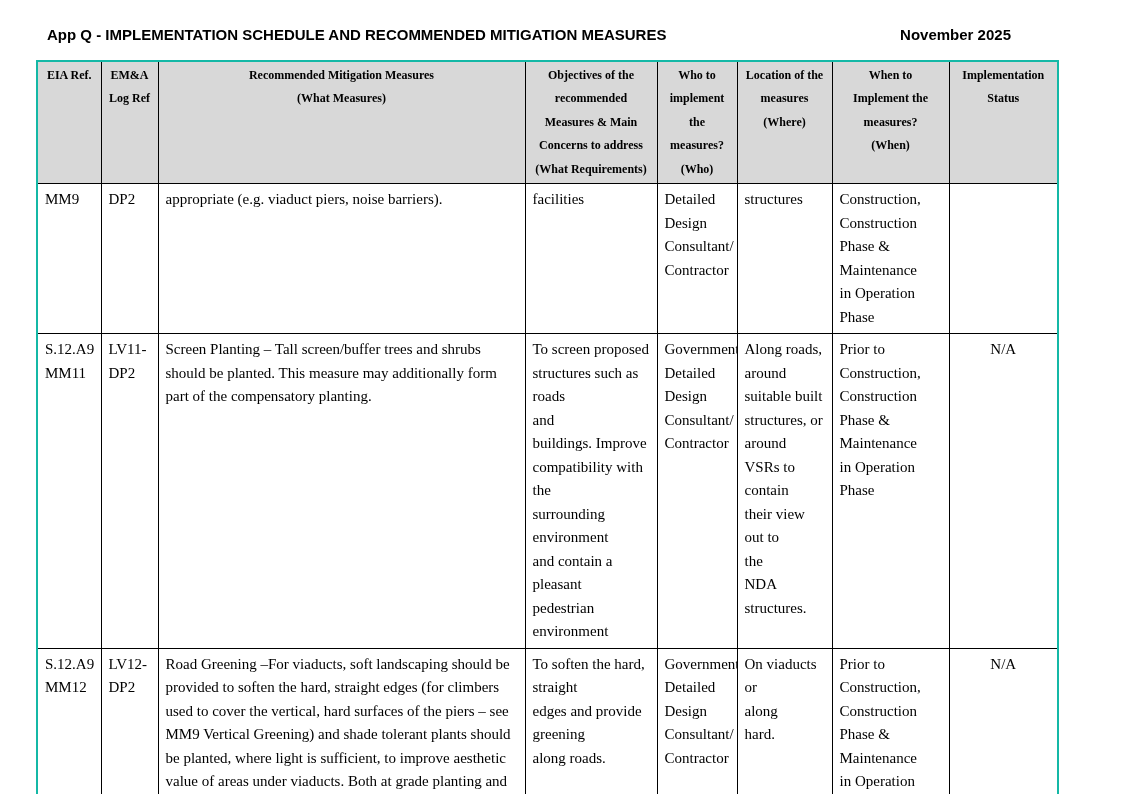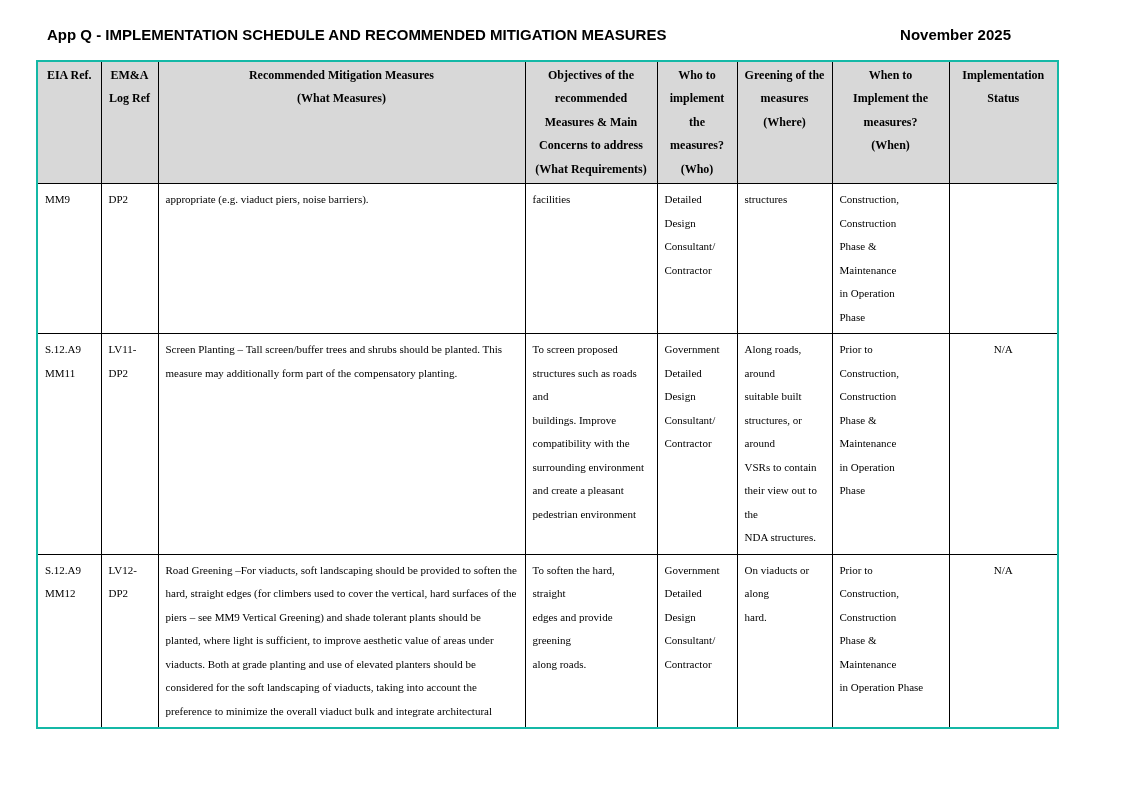--- a/index.html
+++ b/index.html
@@ -46,21 +46,21 @@
   }
   th {
     background: #d8d8d8;
     font-weight: bold;
     font-size: 12px;
     text-align: center;
     line-height: 23.4px;
     padding: 2px 4px;
   }
   td {
-    font-size: 11px;
+    font-size: 15px;
     line-height: 23.5px;
     padding: 4px 7px;
     text-align: left;
   }
   td.cell-location { }
   td.cell-status { text-align: center; }
   .page-number {
     width: 1021px;
     text-align: center;
     margin-top: 9px;
@@ -98,21 +98,21 @@
         <th>Objectives of the
 recommended
 Measures &amp; Main
 Concerns to address
 (What Requirements)</th>
         <th>Who to
 implement
 the
 measures?
 (Who)</th>
-        <th>Greening of the
+        <th>Location of the
 measures
 (Where)</th>
         <th>When to
 Implement the
 measures?
 (When)</th>
         <th>Implementation
 Status</th>
       </tr>
     </thead>
@@ -140,21 +140,21 @@
 MM11</td>
         <td class="cell-ema">LV11-
 DP2</td>
         <td class="cell-measures">Screen Planting – Tall screen/buffer trees and shrubs should be planted. This measure may additionally form part of the compensatory planting.</td>
         <td class="cell-objectives">To screen proposed
 structures such as roads
 and
 buildings. Improve
 compatibility with the
 surrounding environment
-and create a pleasant
+and contain a pleasant
 pedestrian environment</td>
         <td class="cell-who">Government
 Detailed
 Design
 Consultant/
 Contractor</td>
         <td class="cell-location">Along roads,
 around
 suitable built
 structures, or

